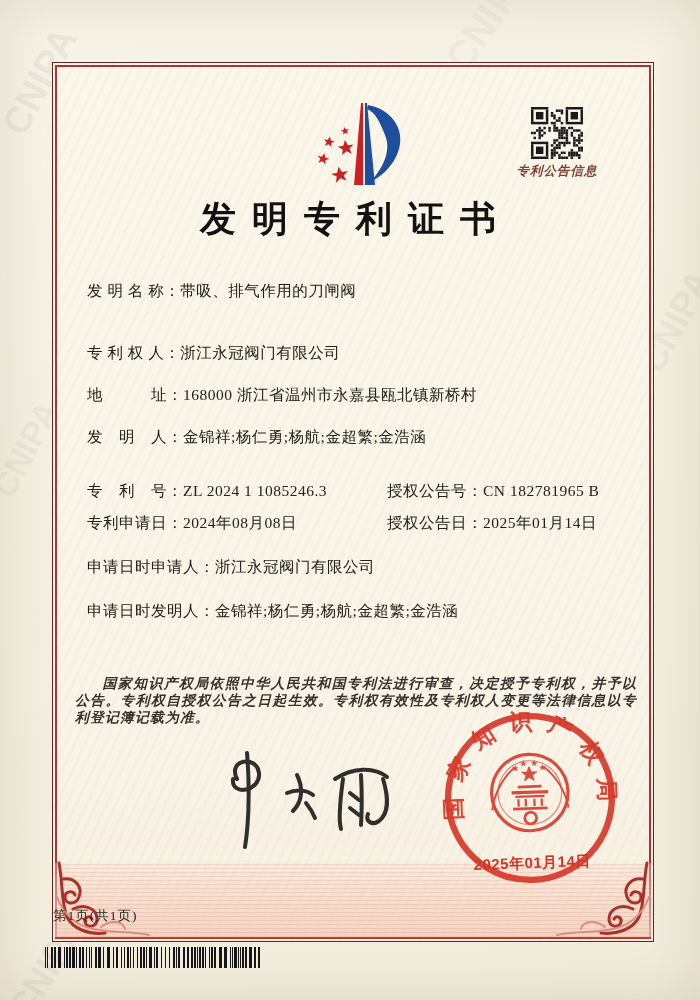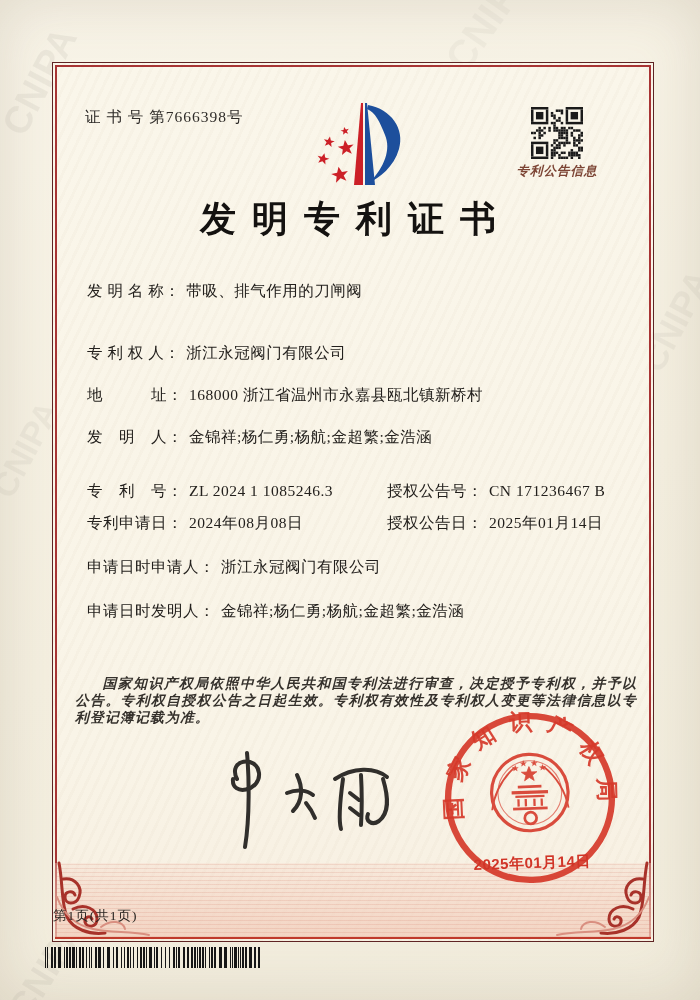--- a/index.html
+++ b/index.html
@@ -62,21 +62,21 @@
 
   .title {
     position:absolute; left:0; right:10px; top:132px; text-align:center;
     font-size:36px; font-weight:bold; color:#141210;
     letter-spacing:16px; text-indent:16px;
   }
 
   .fields { position:absolute; left:34px; right:26px; top:212px; font-size:15.5px; color:#23201d; }
   .frow { position:absolute; left:0; right:0; white-space:nowrap; }
   .frow .lab { display:inline-block; letter-spacing:.5px;text-align:center; }
-  .frow .val { display:inline-block; margin-left:6px; letter-spacing:.5px; }
+  .frow .val { display:inline-block; margin-left:0; letter-spacing:.5px; }
   .col-right { position:absolute; left:300px; top:0; }
 
   .statement {
     position:absolute; left:22px; width:562px; top:612px;
     font-size:13.8px; font-style:italic; color:#35312c;
     line-height:17px; text-indent:2em; letter-spacing:1.2px; font-weight:bold;
     text-align:justify;
   }
 
   .signer { position:absolute; left:36px; top:716px; font-size:16px; color:#23201d; letter-spacing:2px;
@@ -132,21 +132,20 @@
         <path d="M6,6 C10,26 8,46 14,60 C20,72 36,78 52,76"></path>
         <path d="M10,22 C22,20 30,30 26,40 C23,48 12,48 12,40 C12,34 20,33 22,38"></path>
         <path d="M20,52 C32,46 44,52 44,62 C44,70 34,72 32,65 C31,60 37,58 39,62"></path>
       </g>
       <g fill="none" stroke="#d98f80" stroke-width="2" stroke-linecap="round">
         <path d="M4,40 C10,56 22,68 40,72 C58,76 78,74 96,78"></path>
         <path d="M48,70 C58,62 70,64 72,72"></path>
       </g>
     </svg>
 
-    <div class="cert-no">证 书 号 第7666398号</div>
 
     <svg class="logo" viewBox="0 0 128 96">
       <defs>
         <polygon id="star" points="0,-10 2.9,-3.1 10,-3.1 4.2,1.2 6.2,8.1 0,4 -6.2,8.1 -4.2,1.2 -10,-3.1 -2.9,-3.1"></polygon>
       </defs>
       <g fill="#cc2027">
         <use href="#star" transform="translate(60,34) scale(0.42) rotate(-12)"></use>
         <use href="#star" transform="translate(44,45) scale(0.55) rotate(10)"></use>
         <use href="#star" transform="translate(61,51) scale(0.80) rotate(-8)"></use>
         <use href="#star" transform="translate(38,62) scale(0.60) rotate(14)"></use>
@@ -307,21 +306,21 @@
       </div>
       <div class="frow" style="top:110px">
         <span class="lab">地　　　址：</span><span class="val">168000 浙江省温州市永嘉县瓯北镇新桥村</span>
       </div>
       <div class="frow" style="top:152px">
         <span class="lab">发　明　人：</span><span class="val">金锦祥;杨仁勇;杨航;金超繁;金浩涵</span>
       </div>
       <div class="frow" style="top:206px">
         <span class="lab">专　利　号：</span><span class="val">ZL 2024 1 1085246.3</span>
         <span class="col-right">
-          <span class="lab">授权公告号：</span><span class="val">CN 171236467 B</span>
+          <span class="lab">授权公告号：</span><span class="val">CN 182781965 B</span>
         </span>
       </div>
       <div class="frow" style="top:238px">
         <span class="lab">专利申请日：</span><span class="val">2024年08月08日</span>
         <span class="col-right">
           <span class="lab">授权公告日：</span><span class="val">2025年01月14日</span>
         </span>
       </div>
       <div class="frow" style="top:282px">
         <span class="lab">申请日时申请人：</span><span class="val">浙江永冠阀门有限公司</span>

